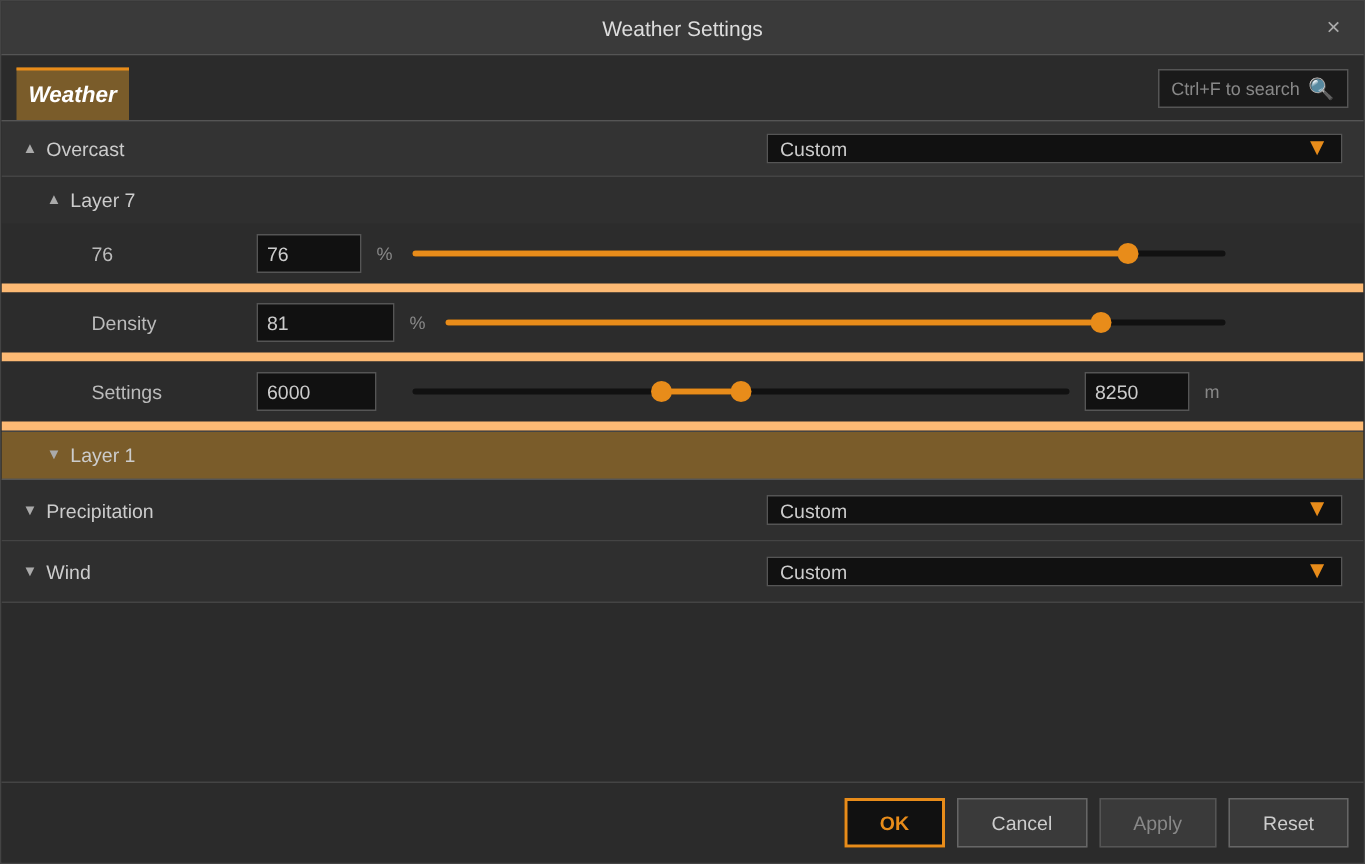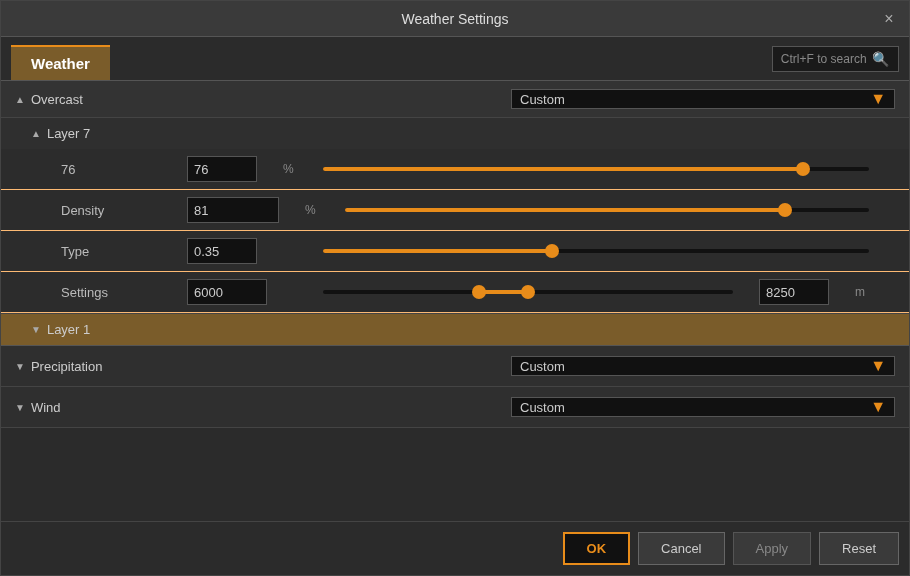--- a/index.html
+++ b/index.html
@@ -58,26 +58,27 @@
       display: flex;
       align-items: flex-end;
       padding: 0 10px;
       height: 44px;
       border-bottom: 1px solid #555;
       position: relative;
     }
     .tab {
       background: #7a5c2a;
       color: #fff;
-      padding: 8px 20px;
+      padding: 8px 8px;
       font-size: 15px;
       font-weight: bold;
       cursor: pointer;
       border-top: 2px solid #e88c1a;
       margin-right: 4px;
+      font-style: italic;
     }
     .search-box {
       position: absolute;
       right: 10px;
       top: 50%;
       transform: translateY(-50%);
       display: flex;
       align-items: center;
       background: #1a1a1a;
       border: 1px solid #555;
@@ -145,24 +146,24 @@
       cursor: pointer;
       font-size: 13px;
       color: #ccc;
       gap: 6px;
     }
 
     
     .param-row {
       display: flex;
       align-items: center;
-      padding: 7px 40px 7px 60px;
-      border-bottom: 1px solid #fdba74;
+      padding: 7px 92px 7px 60px;
+      border-bottom: 6px solid #fdba74;
       background: #2c2c2c;
-      gap: 26px;
+      gap: 10px;
     }
     .param-label {
       width: 100px;
       color: #bbb;
       font-size: 13px;
       flex-shrink: 0;
     }
     .param-input {
       background: #111;
       border: 1px solid #555;
@@ -364,31 +365,20 @@
         <input class="param-input" value="81" readonly="" style="background: rgb(17, 17, 17); border: 1px solid rgb(85, 85, 85); color: rgb(204, 204, 204); width: 92px; height: 26px; padding: 2px 6px; font-size: 13px;">
         <span class="param-unit">%</span>
         <div class="slider-container">
           <div class="slider-track">
             <div class="slider-fill" style="width:84%;"></div>
             <div class="slider-thumb" style="left:84%;"></div>
           </div>
         </div>
       </div>
 
-      <div class="param-row">
-        <span class="param-label" style="width:100px;color:#bbb;">Type</span>
-        <input class="param-input" value="0.35" readonly="" style="background: rgb(17, 17, 17); border: 1px solid rgb(85, 85, 85); color: rgb(204, 204, 204); width: 70px; height: 26px; padding: 2px 6px; font-size: 13px;">
-        <span class="param-unit"></span>
-        <div class="slider-container">
-          <div class="slider-track">
-            <div class="slider-fill" style="width:42%;"></div>
-            <div class="slider-thumb" style="left:42%;"></div>
-          </div>
-        </div>
-      </div>
 
       <div class="param-row">
         <span class="param-label" style="width:100px;color:#bbb;">Settings</span>
         <input class="param-input" value="6000" readonly="" style="background: rgb(17, 17, 17); border: 1px solid rgb(85, 85, 85); color: rgb(204, 204, 204); width: 80px; height: 26px; padding: 2px 6px; font-size: 13px;">
         <span class="param-unit" style="width:4px;"></span>
         <div class="range-container">
           <div class="range-track">
             <div class="range-fill" style="left:38%;width:12%;"></div>
             <div class="range-thumb" style="left:38%;"></div>
             <div class="range-thumb" style="left:50%;"></div>

